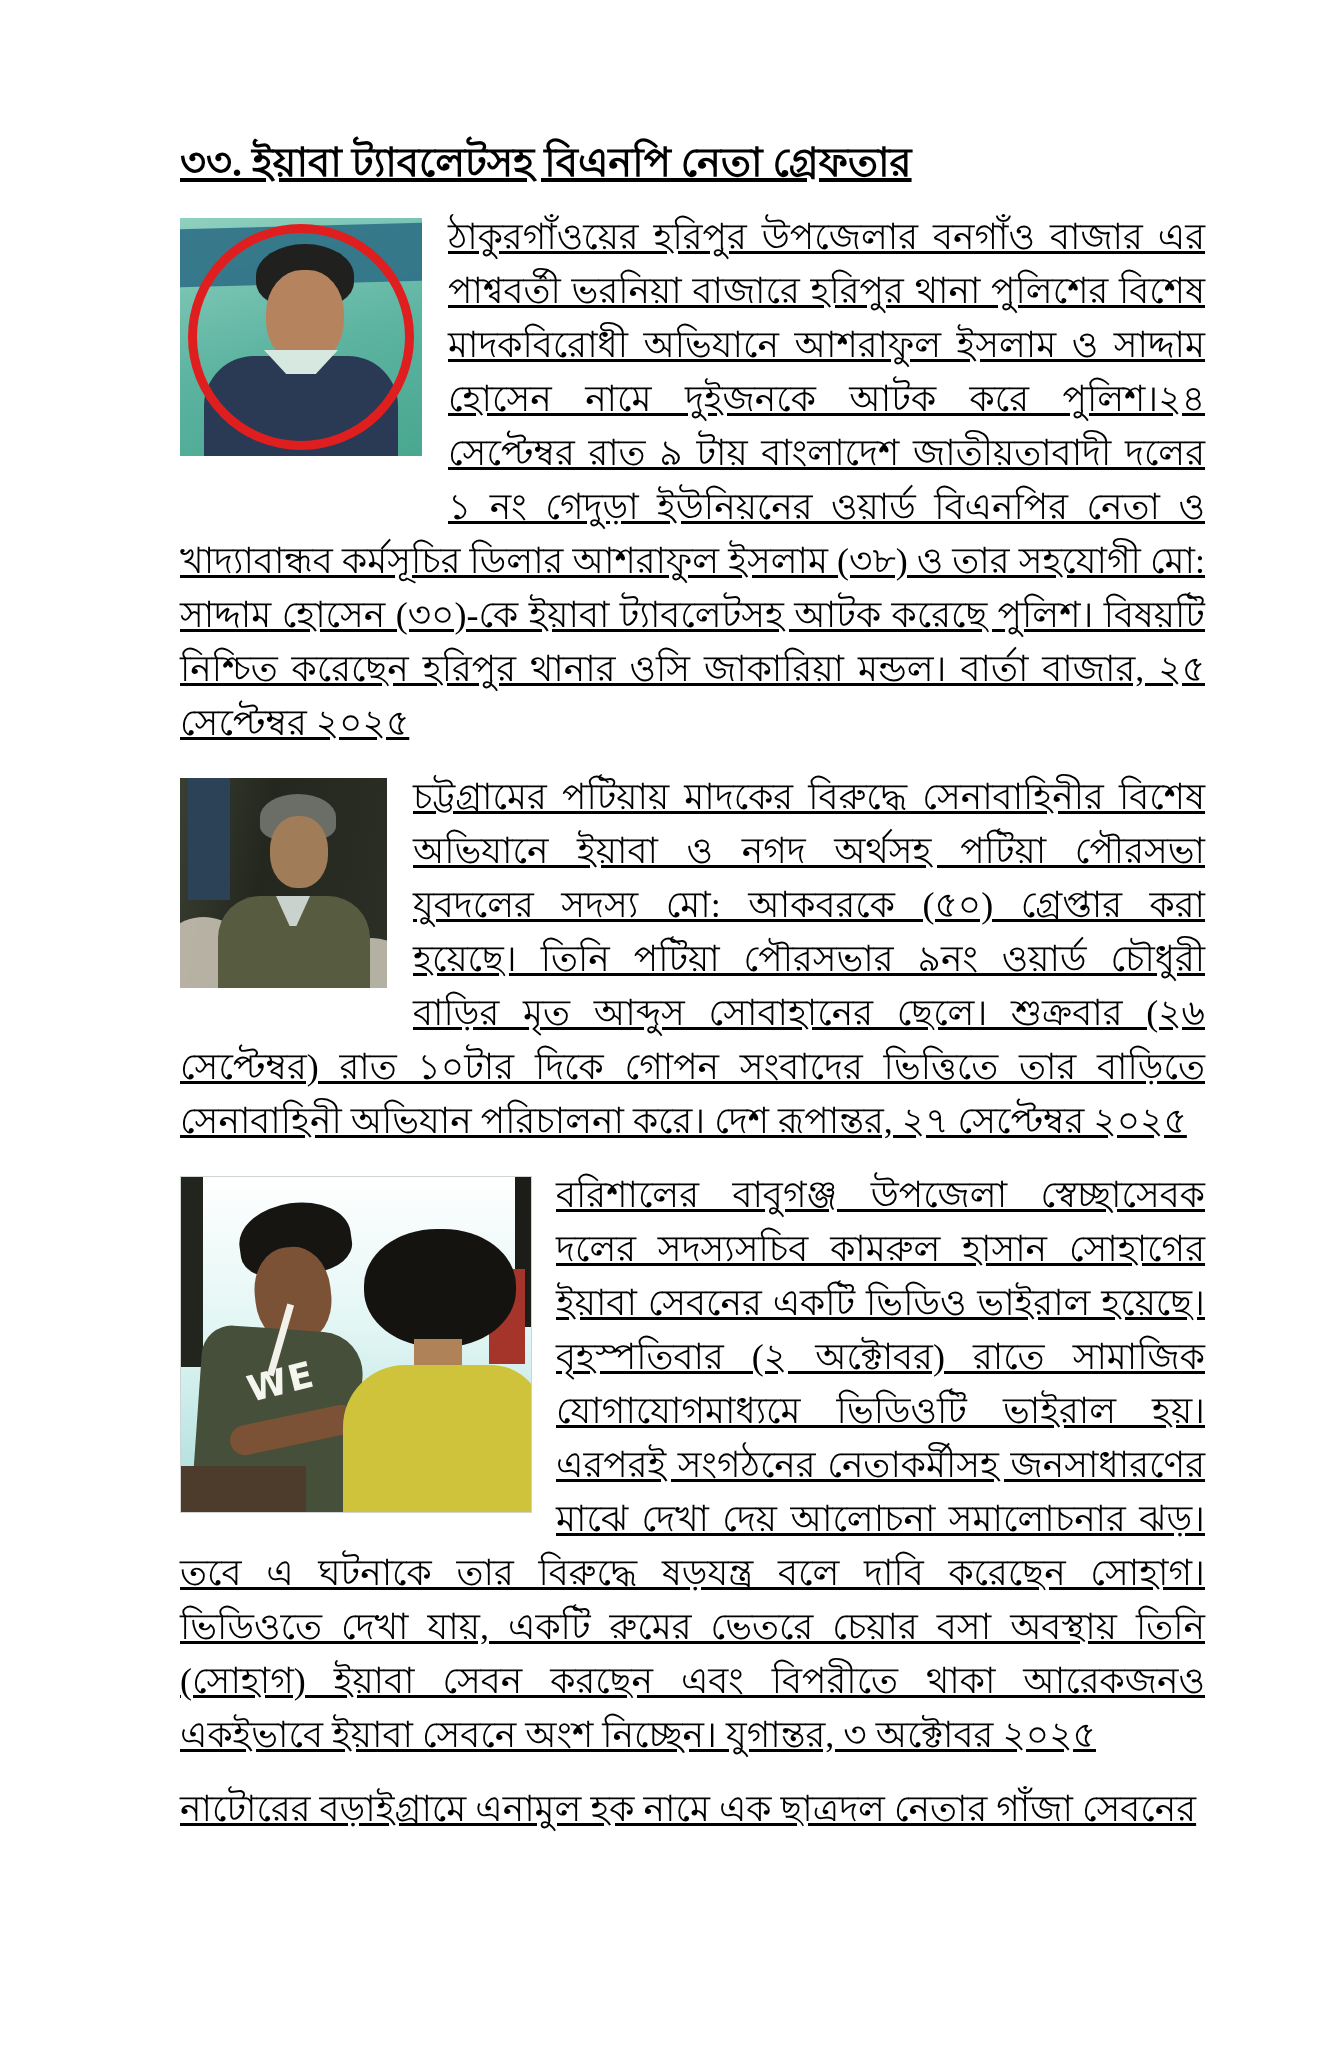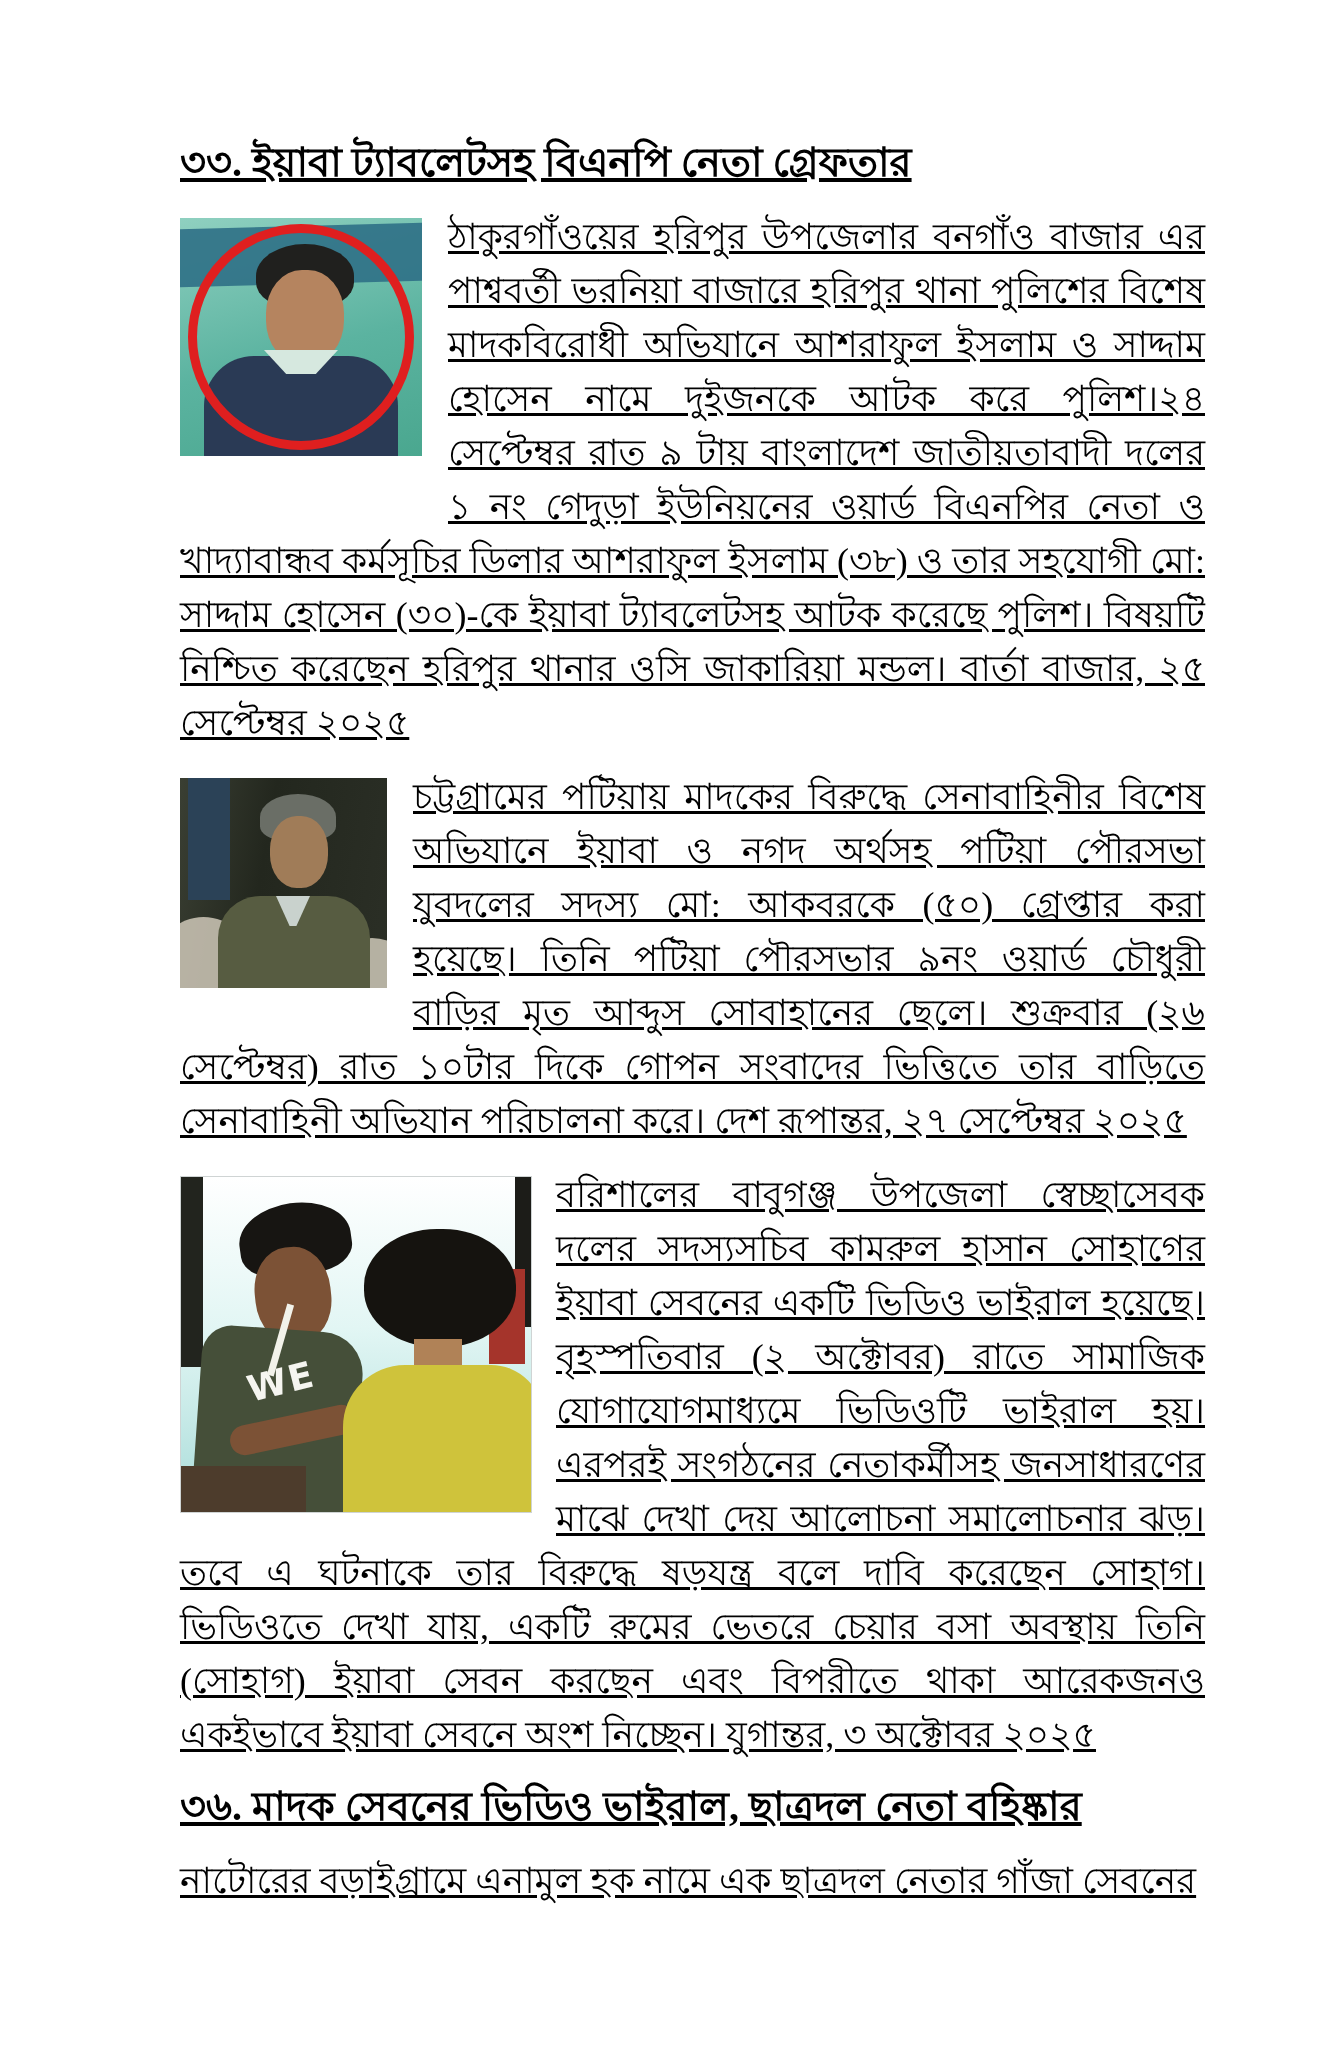--- a/index.html
+++ b/index.html
@@ -159,21 +159,20 @@
           <span class="p3-man2-hair" style="display:block;"></span>
           <span class="p3-man2-neck" style="display:block;"></span>
           <span class="p3-man2-shirt" style="display:block;"></span>
           <span class="p3-table" style="display:block;"></span>
         </span>
         <span>বরিশালের বাবুগঞ্জ উপজেলা স্বেচ্ছাসেবক দলের সদস্যসচিব কামরুল হাসান সোহাগের ইয়াবা সেবনের একটি ভিডিও ভাইরাল হয়েছে। বৃহস্পতিবার (২ অক্টোবর) রাতে সামাজিক যোগাযোগমাধ্যমে ভিডিওটি ভাইরাল হয়। এরপরই সংগঠনের নেতাকর্মীসহ জনসাধারণের মাঝে দেখা দেয় আলোচনা সমালোচনার ঝড়। তবে এ ঘটনাকে তার বিরুদ্ধে ষড়যন্ত্র বলে দাবি করেছেন সোহাগ।ভিডিওতে দেখা যায়, একটি রুমের ভেতরে চেয়ার বসা অবস্থায় তিনি (সোহাগ) ইয়াবা সেবন করছেন এবং বিপরীতে থাকা আরেকজনও একইভাবে ইয়াবা সেবনে অংশ নিচ্ছেন। যুগান্তর, ৩ অক্টোবর ২০২৫</span>
       </p>
     </section>
 
     <section class="news-item">
-      <h2 class="item-heading">৩৬. মাদক সেবনের ভিডিও ভাইরাল, ছাত্রদল নেতা বহিষ্কার</h2>
       <p class="item-body single-line">
         <span>নাটোরের বড়াইগ্রামে এনামুল হক নামে এক ছাত্রদল নেতার গাঁজা সেবনের</span>
       </p>
     </section>
 
   </div>
 
 </div>
 
 </body></html>

